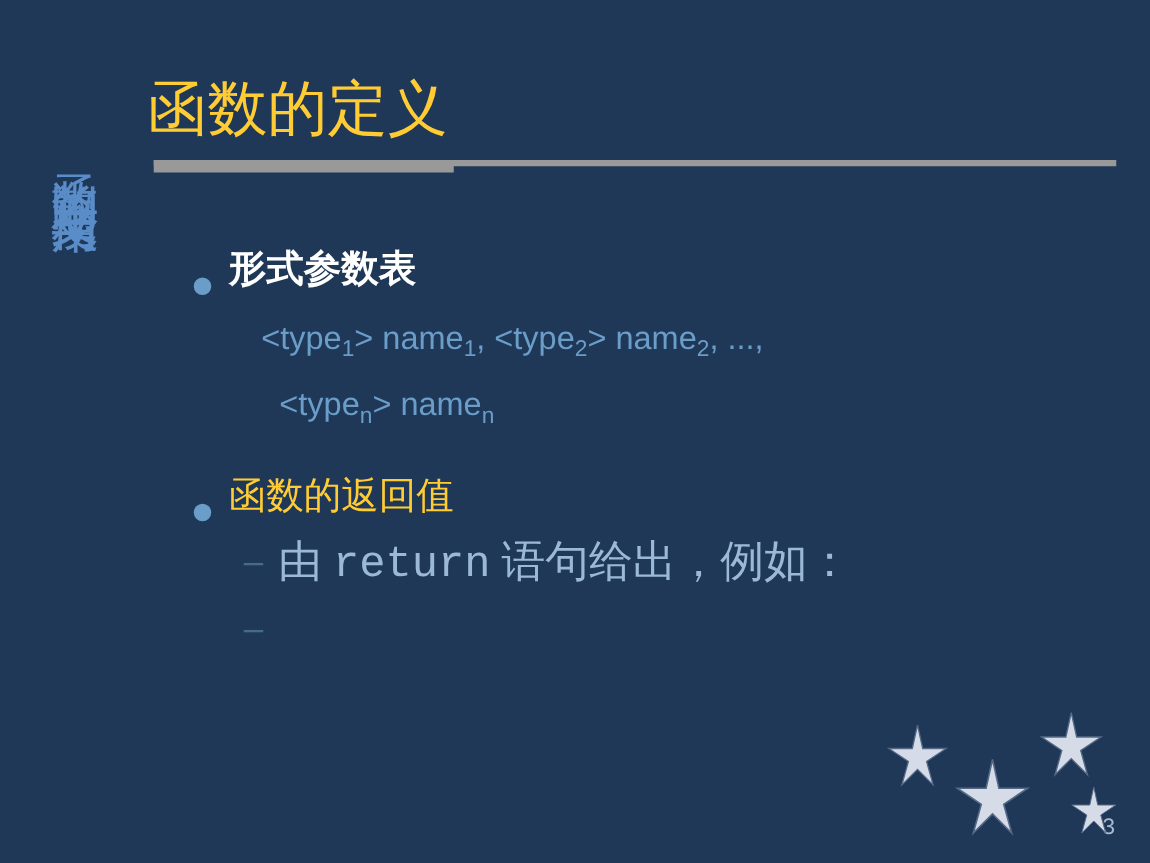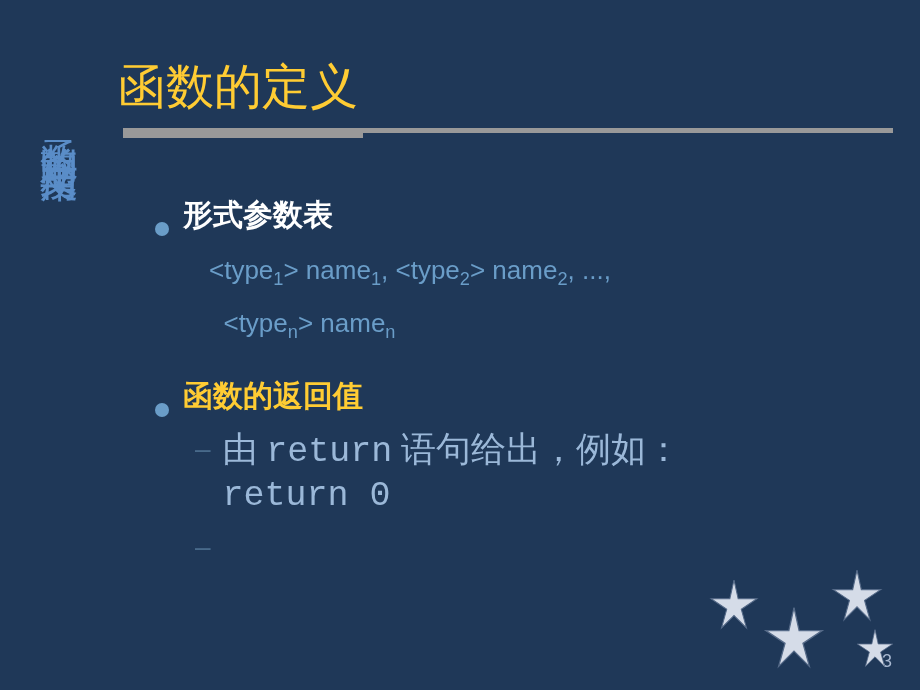--- a/index.html
+++ b/index.html
@@ -82,21 +82,21 @@
   }
   .bullet-text {
     color: #ffffff;
     font-size: 30px;
     font-weight: bold;
     font-family: "SimHei", "黑体", sans-serif;
   }
   .gold-bullet-text {
     color: #ffcc33;
     font-size: 30px;
-    font-weight: bold;
+    font-weight: normal;
     font-family: "SimHei", "黑体", sans-serif;
   }
   .sub-content {
     margin-left: 54px;
     margin-bottom: 22px;
     color: #6a9dc8;
     font-size: 26px;
     line-height: 44px;
     font-family: Arial, sans-serif;
   }
@@ -164,21 +164,21 @@
     </div>
 
     <div class="bullet-item">
       <div class="bullet-dot"></div>
       <div class="gold-bullet-text">函数的返回值</div>
     </div>
 
     <div class="dash-item">
       <div class="dash-mark">–</div>
       <div class="dash-text">
-        <span>由 </span><span class="code">return</span><span> 语句给出，例如：</span><br><span class="code">return  0</span>
+        <span>由 </span><span class="code">return</span><span> 语句给出，例如：</span><br>
       </div>
     </div>
 
     <div class="dash-item">
       <div class="dash-mark">–</div>
     </div>
 
   </div>
 
   <div class="page-number">3</div>

